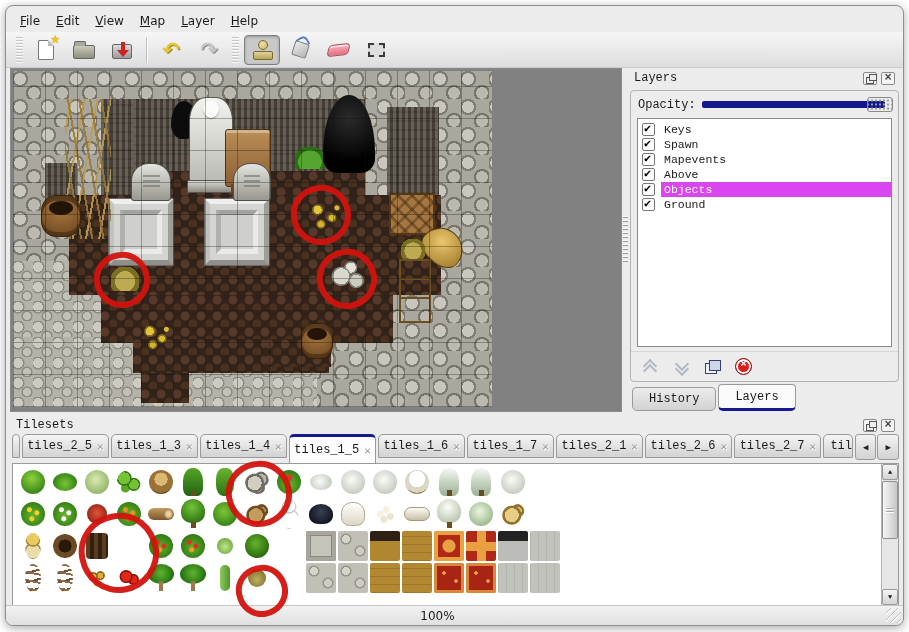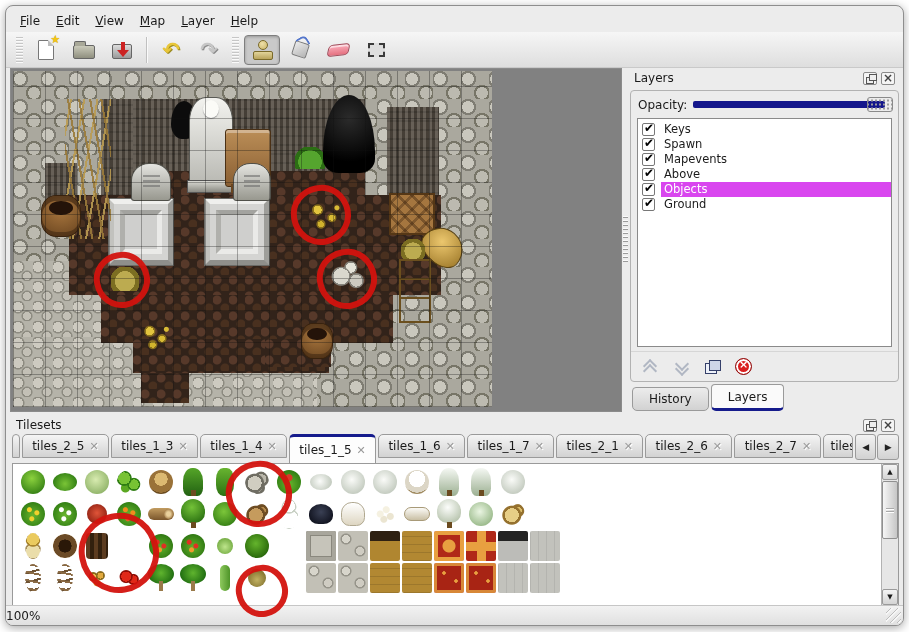--- a/index.html
+++ b/index.html
@@ -99,21 +99,21 @@
   background-image:repeating-linear-gradient(80deg,transparent 0 4px,#9a7a3a 4px 6px,transparent 6px 11px),
                    repeating-linear-gradient(100deg,transparent 0 5px,#bb9c52 5px 7px,transparent 7px 13px); }
 .ring { position:absolute; border:6px solid rgba(211,19,14,.95); border-radius:50% 48% 52% 50% / 48% 52% 50% 52%;
   transform:rotate(-10deg); pointer-events:none; }
 
 
 .vsplit { position:absolute; left:617px; top:210px; width:5px; height:48px;
   background:repeating-linear-gradient(180deg,#fafafa 0 1px,#9a9a9a 1px 2px,transparent 2px 4px); }
 
 
-.dock { position:absolute; }
+.dock { position:absolute;font-family:Liberation Mono, monospace; }
 .dock-right { left:622px; top:62px; width:273px; height:344px; }
 .dock-title { position:absolute; left:0; top:0; right:0; height:20px; display:flex; align-items:center; padding:0 6px; }
 .dock-title .lbl { flex:1; }
 .winbtns { display:flex; gap:4px; }
 .winbtn { width:14px; height:13px; border:1px solid #8a8a8a; border-radius:2px; background:#f4f4f4; position:relative; }
 .ifloat::before { content:""; position:absolute; left:2px; top:4px; width:6px; height:5px; border:1px solid #555; background:#eee; }
 .ifloat::after { content:""; position:absolute; left:5px; top:1px; width:6px; height:5px; border:1px solid #555; background:#eee; }
 .iclose::after { content:"×"; position:absolute; left:0; right:0; top:-2px; text-align:center; font-size:12px; font-weight:bold; color:#444; }
 .dock-body { position:absolute; left:2px; right:2px; top:22px; bottom:30px; border:1px solid #b2b2b2; border-radius:4px;
   background:#ececec; display:flex; flex-direction:column; }
@@ -226,21 +226,21 @@
 .vbtn.up { top:0; } .vbtn.down { bottom:0; }
 .vbtn.up::after { content:"▲"; font-size:7px; } .vbtn.down::after { content:"▼"; font-size:7px; }
 .vthumb { position:absolute; left:0; top:17px; width:16px; height:58px; border:1px solid #909090; border-radius:2px;
   background:linear-gradient(90deg,#f6f6f6,#c6c6c6); }
 .vthumb::after { content:""; position:absolute; left:3px; top:26px; width:8px; height:6px;
   background:repeating-linear-gradient(#aaa 0 1px,#fff 1px 2px,transparent 2px 3px); }
 .tsoverlay { position:absolute; inset:0; pointer-events:none; z-index:5; }
 
 
 .statusbar { position:absolute; left:0; right:0; bottom:0; height:20px; background:linear-gradient(#f2f2f2,#e0e0e0);
-  border-top:1px solid #c6c6c6; display:flex; align-items:center; justify-content:flex-start; padding-right:34px; }
+  border-top:1px solid #c6c6c6; display:flex; align-items:center; justify-content:center; padding-right:34px; }
 .gripcorner { position:absolute; right:2px; bottom:2px; width:15px; height:15px;
   background:repeating-linear-gradient(135deg,transparent 0 3px,#bdbdbd 3px 4px,#f6f6f6 4px 5px); }
 </style>
 </head>
 <body>
 
 <div class="stage">
 <div class="window">
 
   <nav class="menubar" id="menubar">

